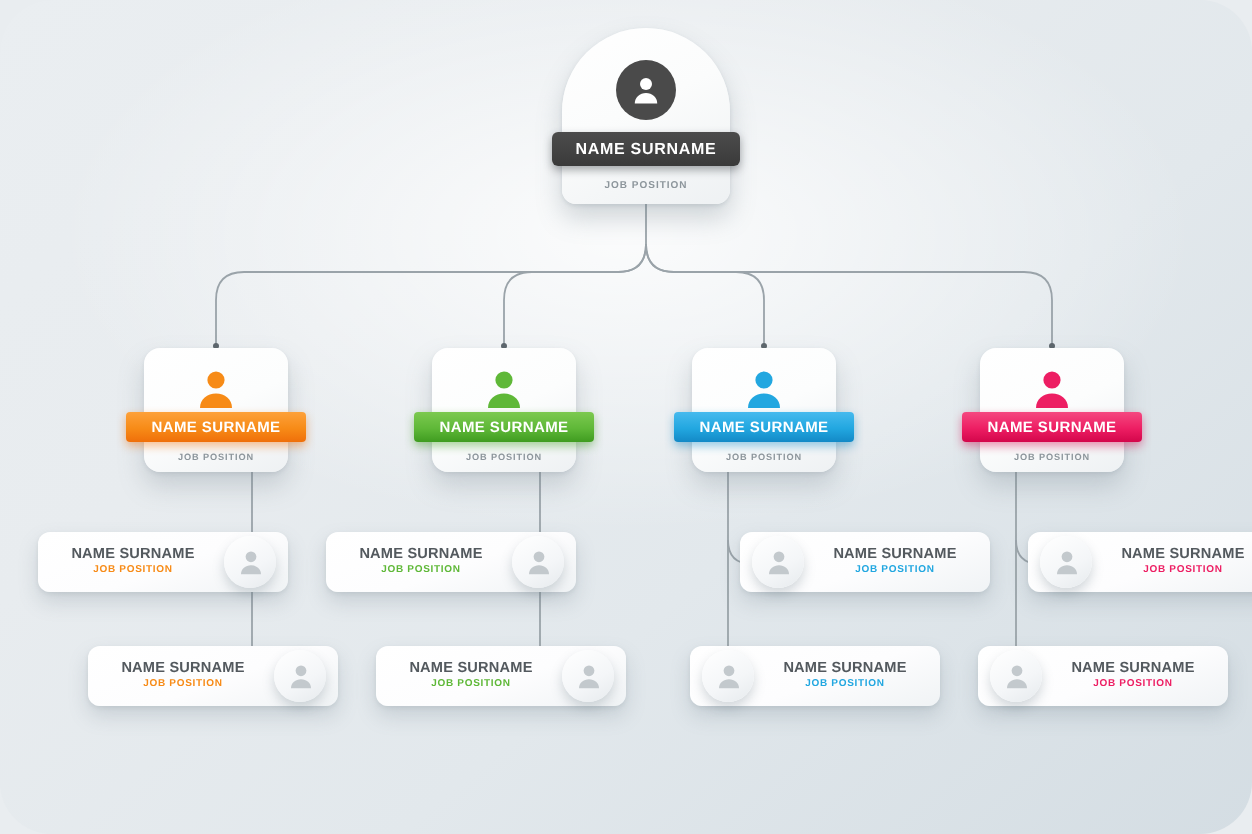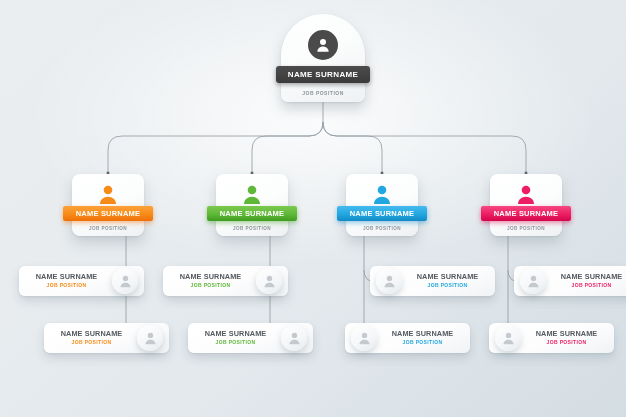--- a/index.html
+++ b/index.html
@@ -15,20 +15,21 @@
   }
 
   #stage {
     position: relative;
     width: 626px;
     height: 417px;
     background:
       radial-gradient(ellipse 70% 55% at 50% 28%, rgba(255,255,255,0.85) 0%, rgba(255,255,255,0.0) 65%),
       linear-gradient(140deg, #eaeef1 0%, #e8ecef 32%, #e2e8ec 62%, #d4dde3 100%);
     overflow: hidden;
+    border-radius: 26px;
   }
 
   
   #wires {
     position: absolute;
     left: 0; top: 0;
     width: 626px; height: 417px;
     pointer-events: none;
   }
   #wires path {

